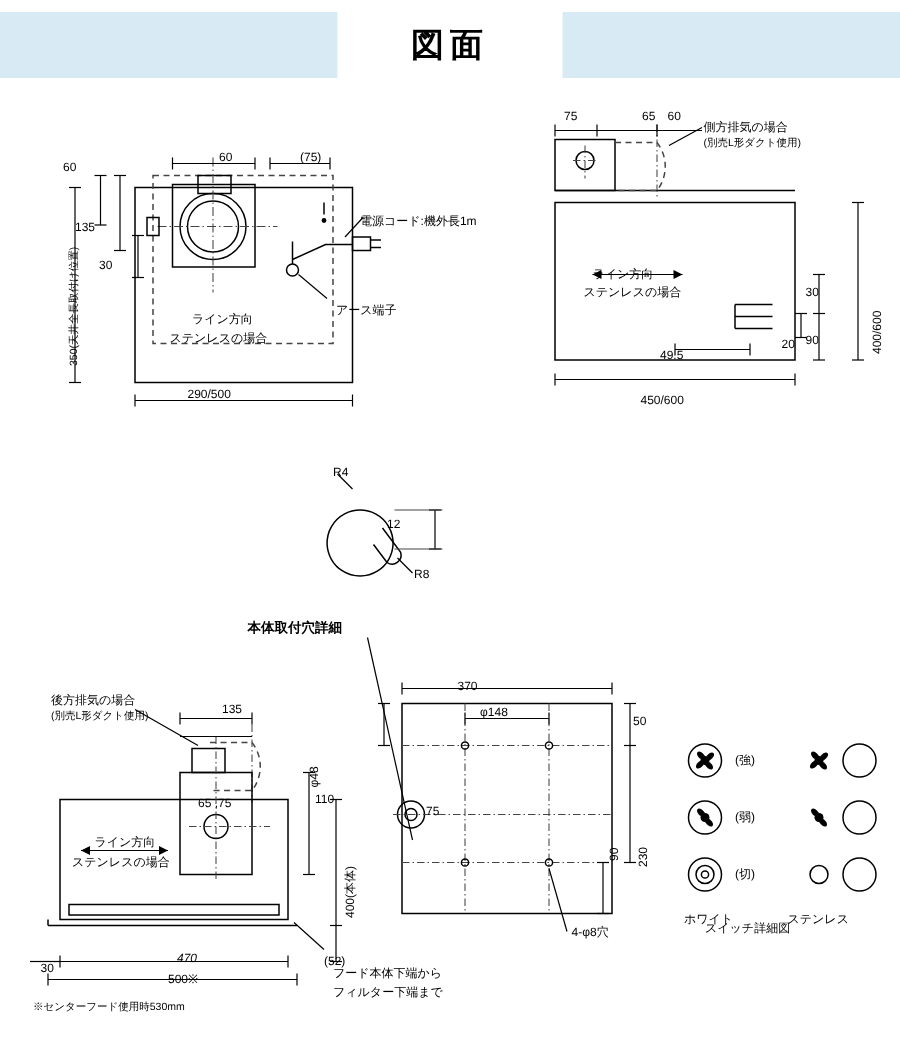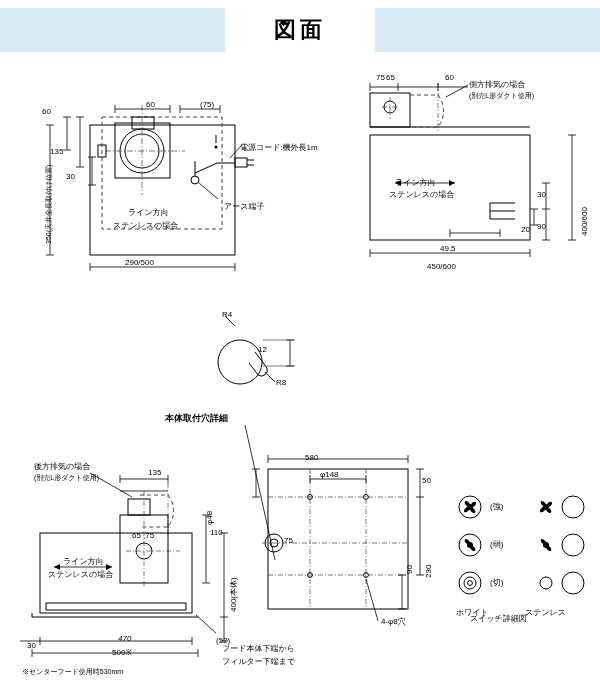--- a/index.html
+++ b/index.html
@@ -171,27 +171,27 @@
       <line x1="180" y1="150" x2="188" y2="150" stroke="#000" stroke-width="0.8"></line>
       <line x1="196" y1="134" x2="196" y2="165" stroke="#000" stroke-width="0.8"></line>
       <line x1="192" y1="165" x2="200" y2="165" stroke="#000" stroke-width="0.8"></line>
 
       <line x1="222" y1="60" x2="222" y2="165" stroke="#000" stroke-width="0.8"></line>
       <line x1="218" y1="60" x2="226" y2="60" stroke="#000" stroke-width="0.8"></line>
       <line x1="218" y1="165" x2="226" y2="165" stroke="#000" stroke-width="0.8"></line>
     </svg>
 
     <div class="txt" style="left:376px;top:73px;">75</div>
-    <div class="txt" style="left:386px;top:73px;">65</div>
+    <div class="txt" style="left:428px;top:73px;">65</div>
     <div class="txt" style="left:445px;top:73px;">60</div>
     <div class="txt" style="left:469px;top:80px;">側方排気の場合</div>
     <div class="txt7" style="left:469px;top:92px;">(別売L形ダクト使用)</div>
     <div class="txt" style="left:395px;top:178px;">ライン方向</div>
     <div class="txt" style="left:389px;top:190px;">ステンレスの場合</div>
-    <div class="txt" style="left:440px;top:232px;margin-top:12px;">49.5</div>
+    <div class="txt" style="left:440px;top:232px;">49.5</div>
     <div class="txt" style="left:427px;top:262px;">450/600</div>
     <div class="txt" style="left:537px;top:190px;">30</div>
     <div class="txt" style="left:521px;top:225px;">20</div>
     <div class="txt" style="left:537px;top:222px;">90</div>
     <div class="vtxt" style="left:580px;top:236px;transform:rotate(-90deg);">400/600</div>
   </div>
 
   <div>
     <svg width="140" height="110" style="left:195px;top:310px;">
 
@@ -328,21 +328,21 @@
       <line x1="162" y1="42" x2="162" y2="120" stroke="#000" stroke-width="0.8"></line>
       <line x1="158" y1="120" x2="166" y2="120" stroke="#000" stroke-width="0.8"></line>
 
       <line x1="144" y1="120" x2="144" y2="154" stroke="#000" stroke-width="0.8"></line>
       <line x1="140" y1="120" x2="148" y2="120" stroke="#000" stroke-width="0.8"></line>
       <line x1="140" y1="154" x2="148" y2="154" stroke="#000" stroke-width="0.8"></line>
 
       <line x1="108" y1="124" x2="120" y2="166" stroke="#000" stroke-width="0.8"></line>
     </svg>
 
-    <div class="txt" style="left:305px;top:453px;">580</div>
+    <div class="txt" style="left:305px;top:453px;">370</div>
     <div class="txt" style="left:320px;top:470px;">φ148</div>
     <div class="txt" style="left:284px;top:536px;">75</div>
     <div class="txt" style="left:422px;top:476px;">50</div>
     <div class="vtxt" style="left:405px;top:574px;transform:rotate(-90deg);">90</div>
     <div class="vtxt" style="left:424px;top:578px;transform:rotate(-90deg);">230</div>
     <div class="txt" style="left:381px;top:617px;">4-φ8穴</div>
   </div>
 
   <div>
 

